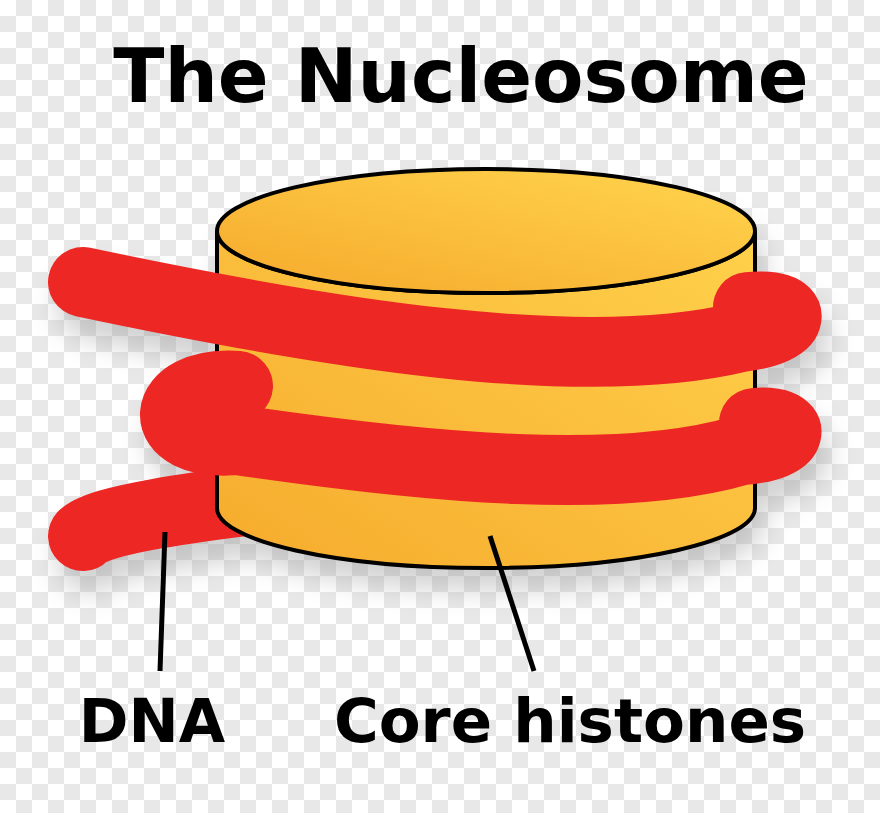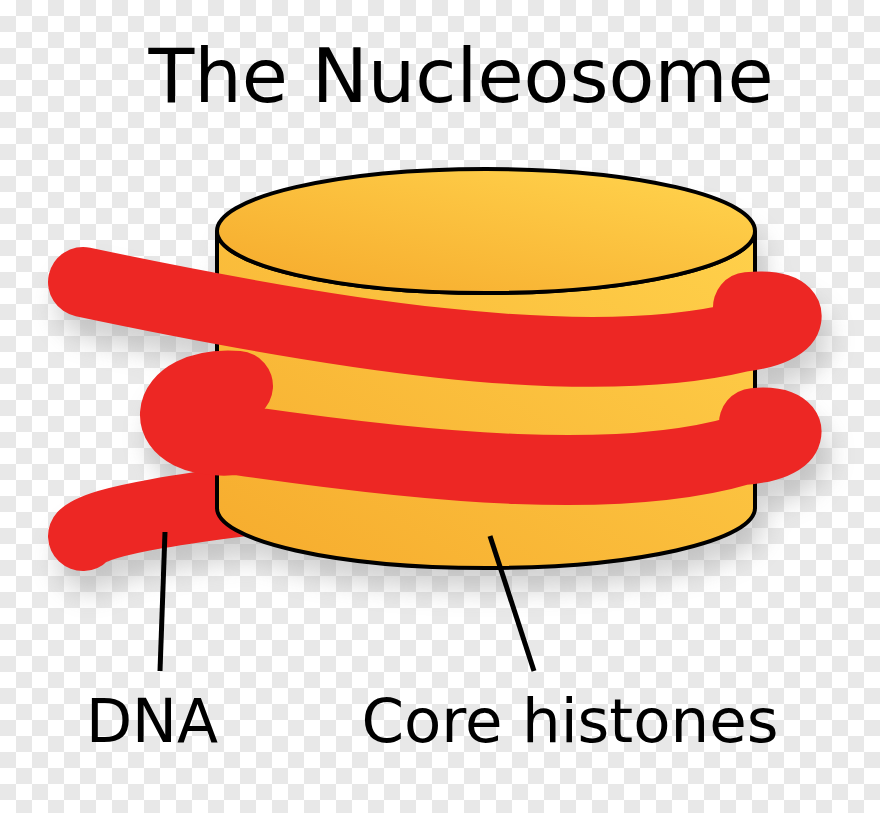--- a/index.html
+++ b/index.html
@@ -5,20 +5,21 @@
   html, body { margin: 0; padding: 0; }
   body { font-family: "DejaVu Sans", "Liberation Sans", sans-serif; }
   .canvas {
     position: relative;
     width: 880px;
     height: 813px;
     overflow: hidden;
     
     background: conic-gradient(var(--checker) 0 25%, var(--checker-white) 0 50%,
                                var(--checker) 0 75%, var(--checker-white) 0) 0 0 / 32px 32px;
+    font-weight: bold;
   }
   svg { display: block; }
   .strand { stroke: var(--dna-red); stroke-width: 70; fill: none;
             stroke-linecap: round; stroke-linejoin: round; }
   .outline { stroke: var(--outline); stroke-width: 4; }
   .leader { stroke: var(--outline); stroke-width: 5; fill: none; stroke-linecap: butt; }
   .label-text { fill: var(--outline); font-family: "DejaVu Sans", "Liberation Sans", sans-serif; }
   .shadow-part { fill: var(--shadow); stroke: var(--shadow); }
   .shadow-strand { fill: none; stroke: var(--shadow); stroke-width: 70;
                    stroke-linecap: round; stroke-linejoin: round; }

